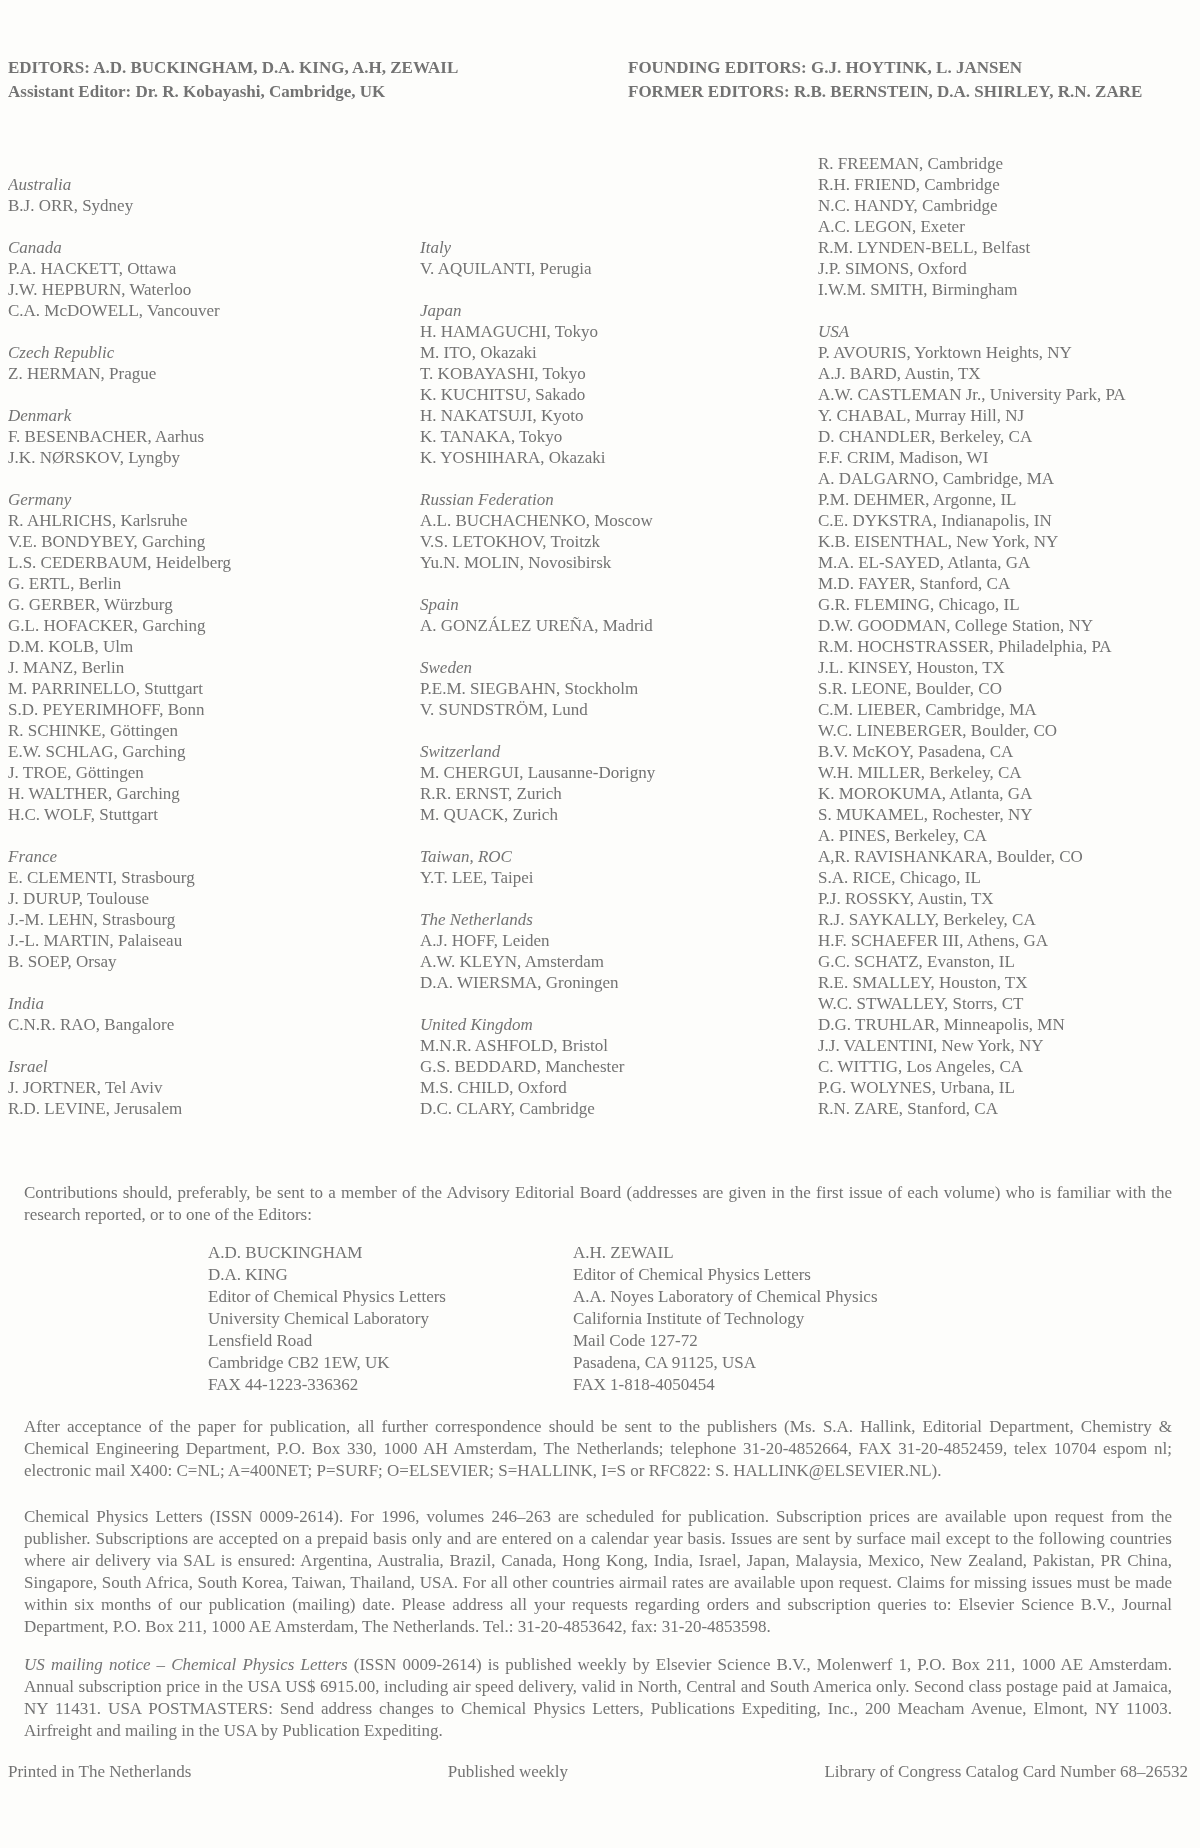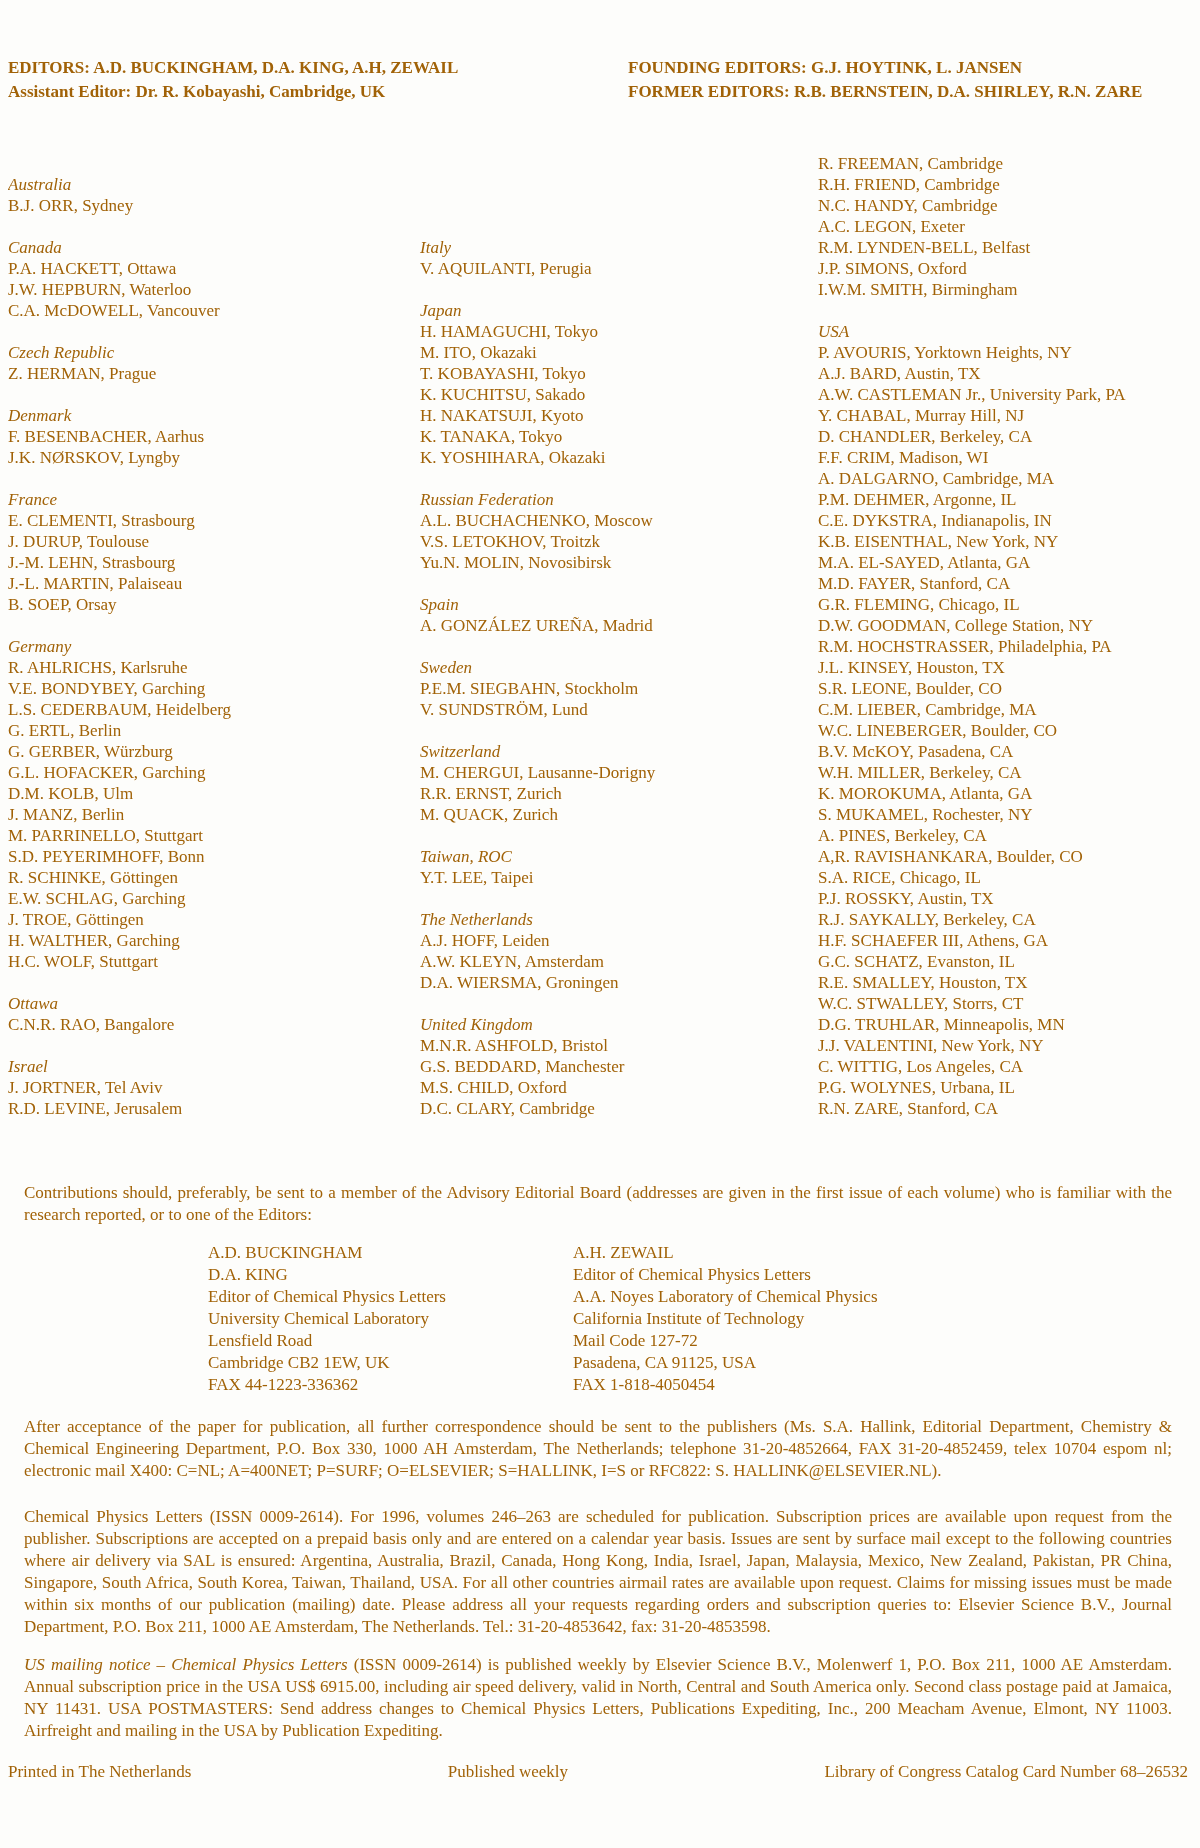--- a/index.html
+++ b/index.html
@@ -1,18 +1,18 @@
 <!DOCTYPE html>
 <html><head>
 <meta charset="utf-8">
 <style>
   html,body { margin:0; padding:0; background:#d8d8d8; }
   .page {
     width:1200px; height:1848px; box-sizing:border-box;
-    margin:0 auto; background:#fdfdfb; color:#a16207;
+    margin:0 auto; background:#fdfdfb; color:#737373;
     font-family:"Liberation Serif","DejaVu Serif",serif;
     padding:56px 12px 16px 8px; position:relative; overflow:hidden;
   }
   
   .masthead { display:flex; font-weight:bold; font-size:17px; line-height:24px; }
   .masthead-right { margin-left:auto; width:560px; }
   
   .board-title { text-align:center; font-weight:bold; font-size:18px; margin-top:22px; letter-spacing:.4px; }
   
   .board { display:flex; margin-top:14px; height:1022px; overflow:hidden; font-size:17px;align-items:flex-end; }
@@ -75,30 +75,20 @@
         <div class="country">Czech Republic</div>
         <div>
             <div class="line">Z. HERMAN, Prague</div>
           </div>
       </div>
       <div class="group">
         <div class="country">Denmark</div>
         <div>
             <div class="line">F. BESENBACHER, Aarhus</div>
             <div class="line">J.K. NØRSKOV, Lyngby</div>
-          </div>
-      </div>
-      <div class="group">
-        <div class="country">France</div>
-        <div>
-            <div class="line">E. CLEMENTI, Strasbourg</div>
-            <div class="line">J. DURUP, Toulouse</div>
-            <div class="line">J.-M. LEHN, Strasbourg</div>
-            <div class="line">J.-L. MARTIN, Palaiseau</div>
-            <div class="line">B. SOEP, Orsay</div>
           </div>
       </div>
       <div class="group">
         <div class="country">Germany</div>
         <div>
             <div class="line">R. AHLRICHS, Karlsruhe</div>
             <div class="line">V.E. BONDYBEY, Garching</div>
             <div class="line">L.S. CEDERBAUM, Heidelberg</div>
             <div class="line">G. ERTL, Berlin</div>
             <div class="line">G. GERBER, Würzburg</div>
@@ -108,21 +98,31 @@
             <div class="line">M. PARRINELLO, Stuttgart</div>
             <div class="line">S.D. PEYERIMHOFF, Bonn</div>
             <div class="line">R. SCHINKE, Göttingen</div>
             <div class="line">E.W. SCHLAG, Garching</div>
             <div class="line">J. TROE, Göttingen</div>
             <div class="line">H. WALTHER, Garching</div>
             <div class="line">H.C. WOLF, Stuttgart</div>
           </div>
       </div>
       <div class="group">
-        <div class="country">Ottawa</div>
+        <div class="country">France</div>
+        <div>
+            <div class="line">E. CLEMENTI, Strasbourg</div>
+            <div class="line">J. DURUP, Toulouse</div>
+            <div class="line">J.-M. LEHN, Strasbourg</div>
+            <div class="line">J.-L. MARTIN, Palaiseau</div>
+            <div class="line">B. SOEP, Orsay</div>
+          </div>
+      </div>
+      <div class="group">
+        <div class="country">India</div>
         <div>
             <div class="line">C.N.R. RAO, Bangalore</div>
           </div>
       </div>
       <div class="group">
         <div class="country">Israel</div>
         <div>
             <div class="line">J. JORTNER, Tel Aviv</div>
             <div class="line">R.D. LEVINE, Jerusalem</div>
           </div>

